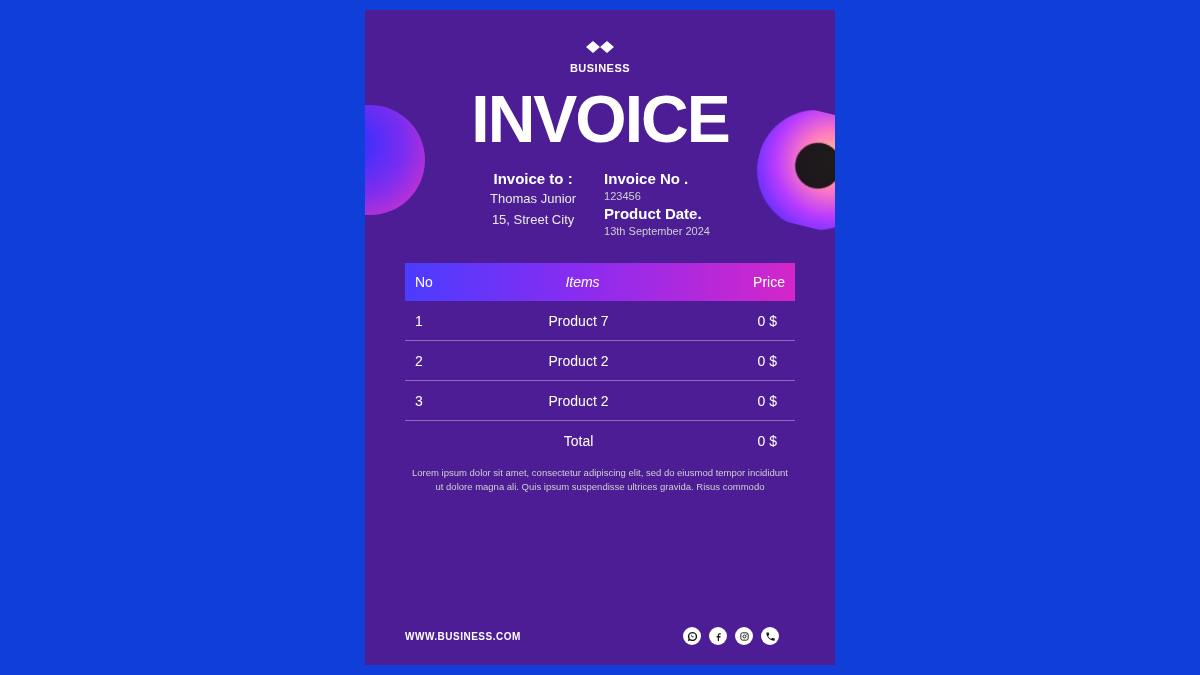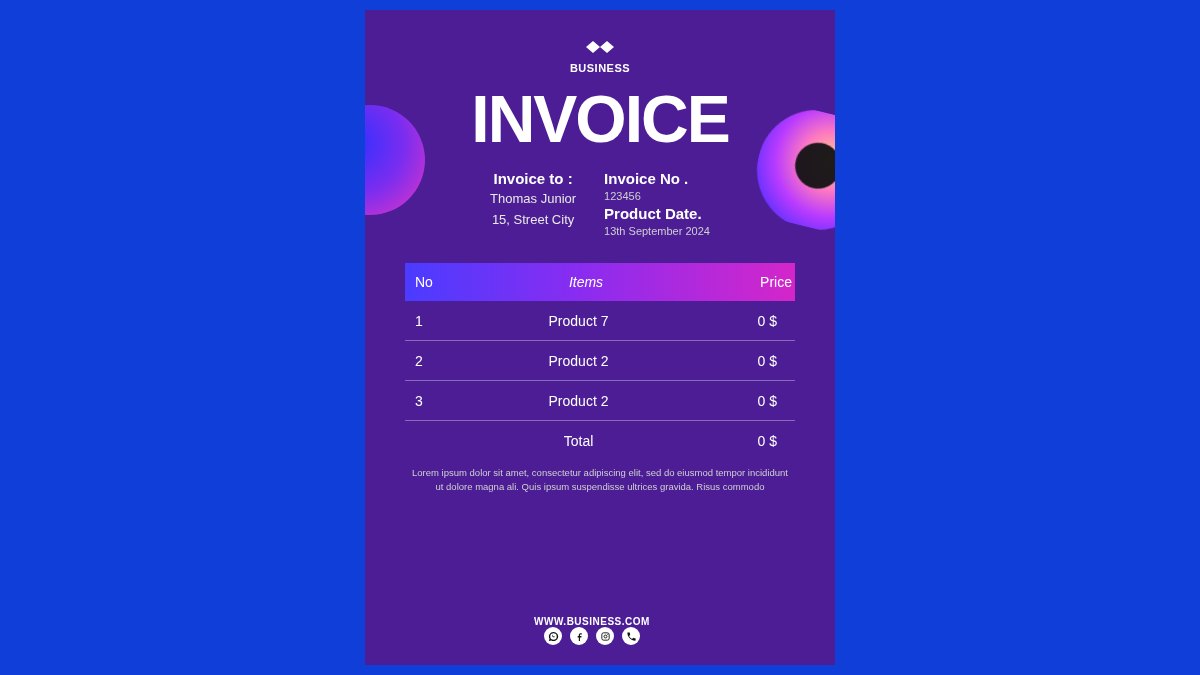--- a/index.html
+++ b/index.html
@@ -57,21 +57,21 @@
 
   .table {
     margin-top: 26px;
   }
   .thead {
     display: grid;
     grid-template-columns: 55px 1fr 90px;
     align-items: center;
     background: linear-gradient(90deg, #4a3cff 0%, #8a2cf0 45%, #d426c9 100%);
     height: 38px;
-    padding: 0 3px 0 10px;
+    padding: 0 10px 0 10px;
     font-size: 14px;
   }
   .thead .c1 { text-align: left; }
   .thead .c2 { text-align: center; font-style: italic; }
   .thead .c3 { text-align: right; }
 
   .trow {
     display: grid;
     grid-template-columns: 55px 1fr 90px;
     align-items: center;
@@ -95,23 +95,22 @@
     color: #cfcfcf;
     padding: 0 6px;
   }
 
   .footer {
     position: absolute;
     bottom: 20px;
     left: 40px;
     right: 56px;
     display: flex;
-    justify-content: flex-end;
-    align-items: center;
-    flex-direction: column;
+    justify-content: space-between;
+    align-items: center;
   }
   .url {
     font-size: 10px;
     font-weight: 800;
     letter-spacing: .5px;
   }
   .social { display: flex; gap: 8px; }
   .soc {
     width: 18px; height: 18px; border-radius: 50%;
     background: #fff; display: flex; align-items: center; justify-content: center;

